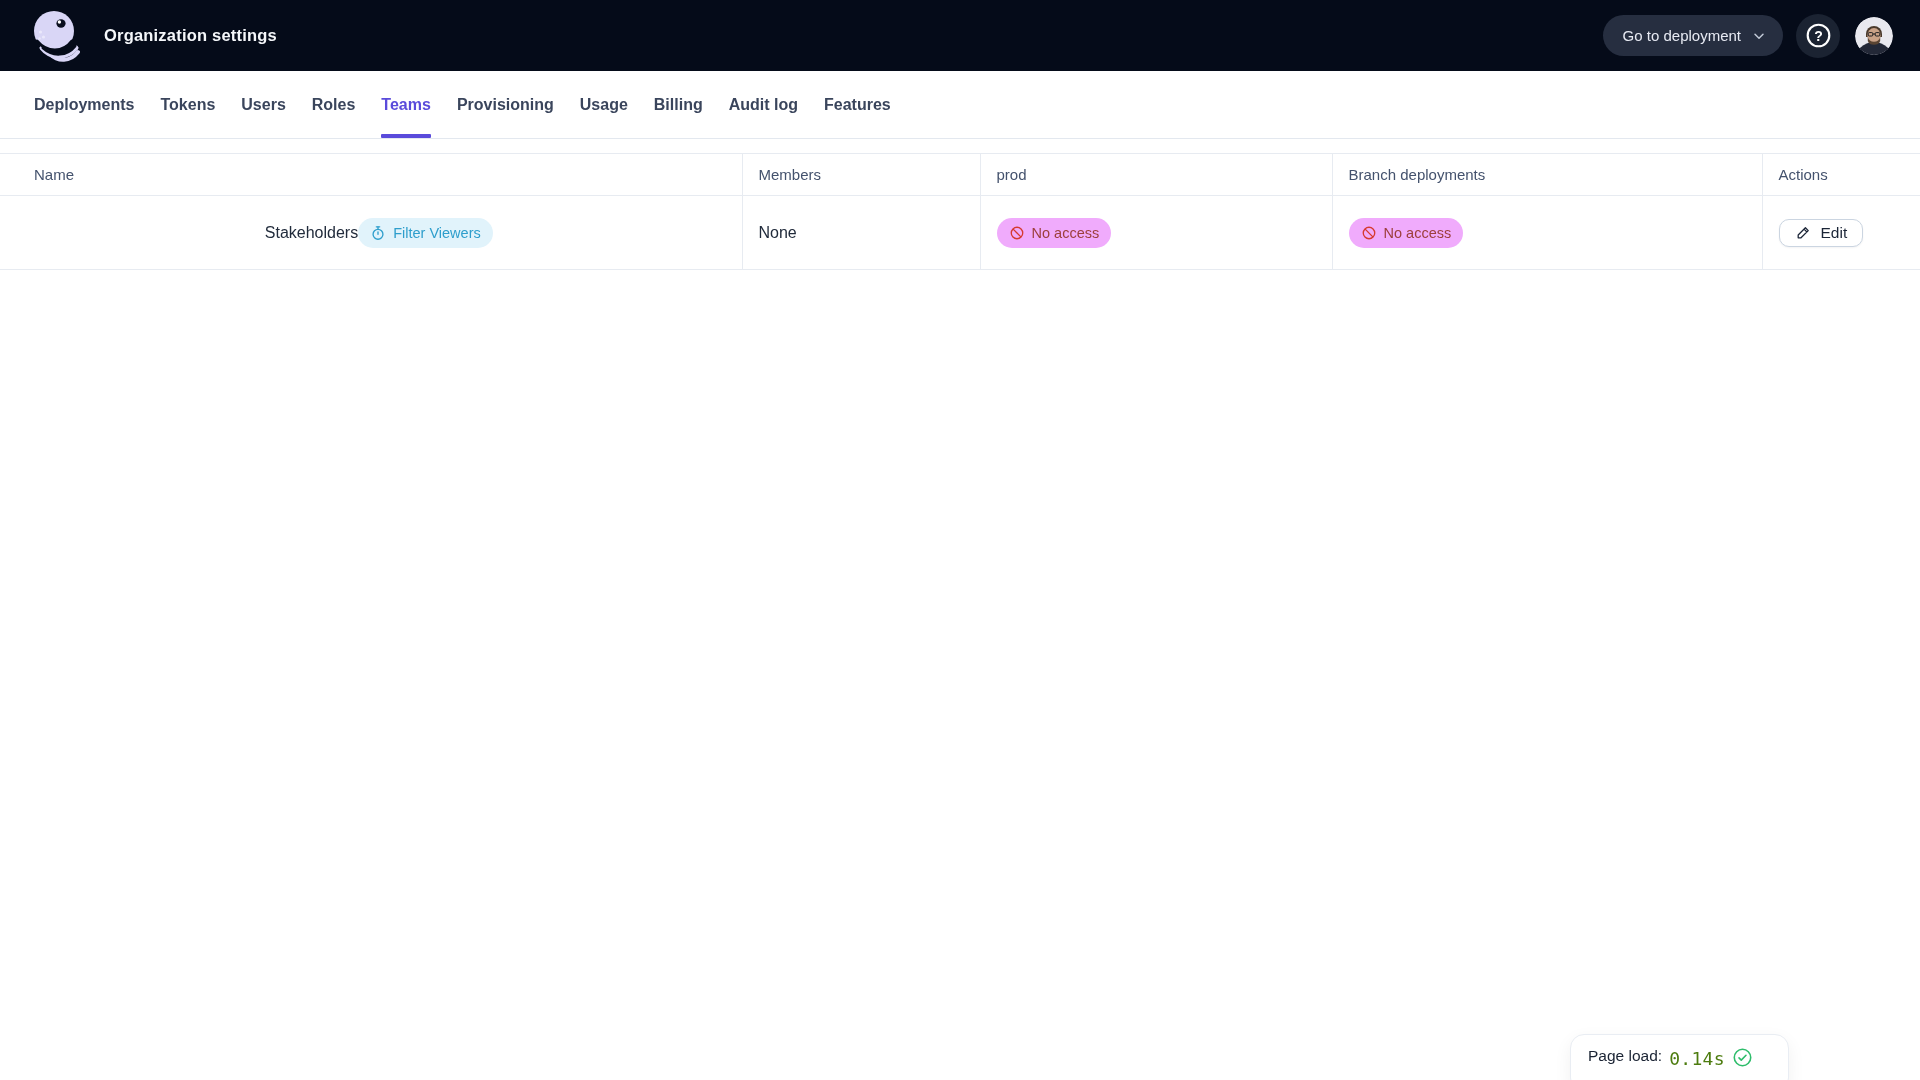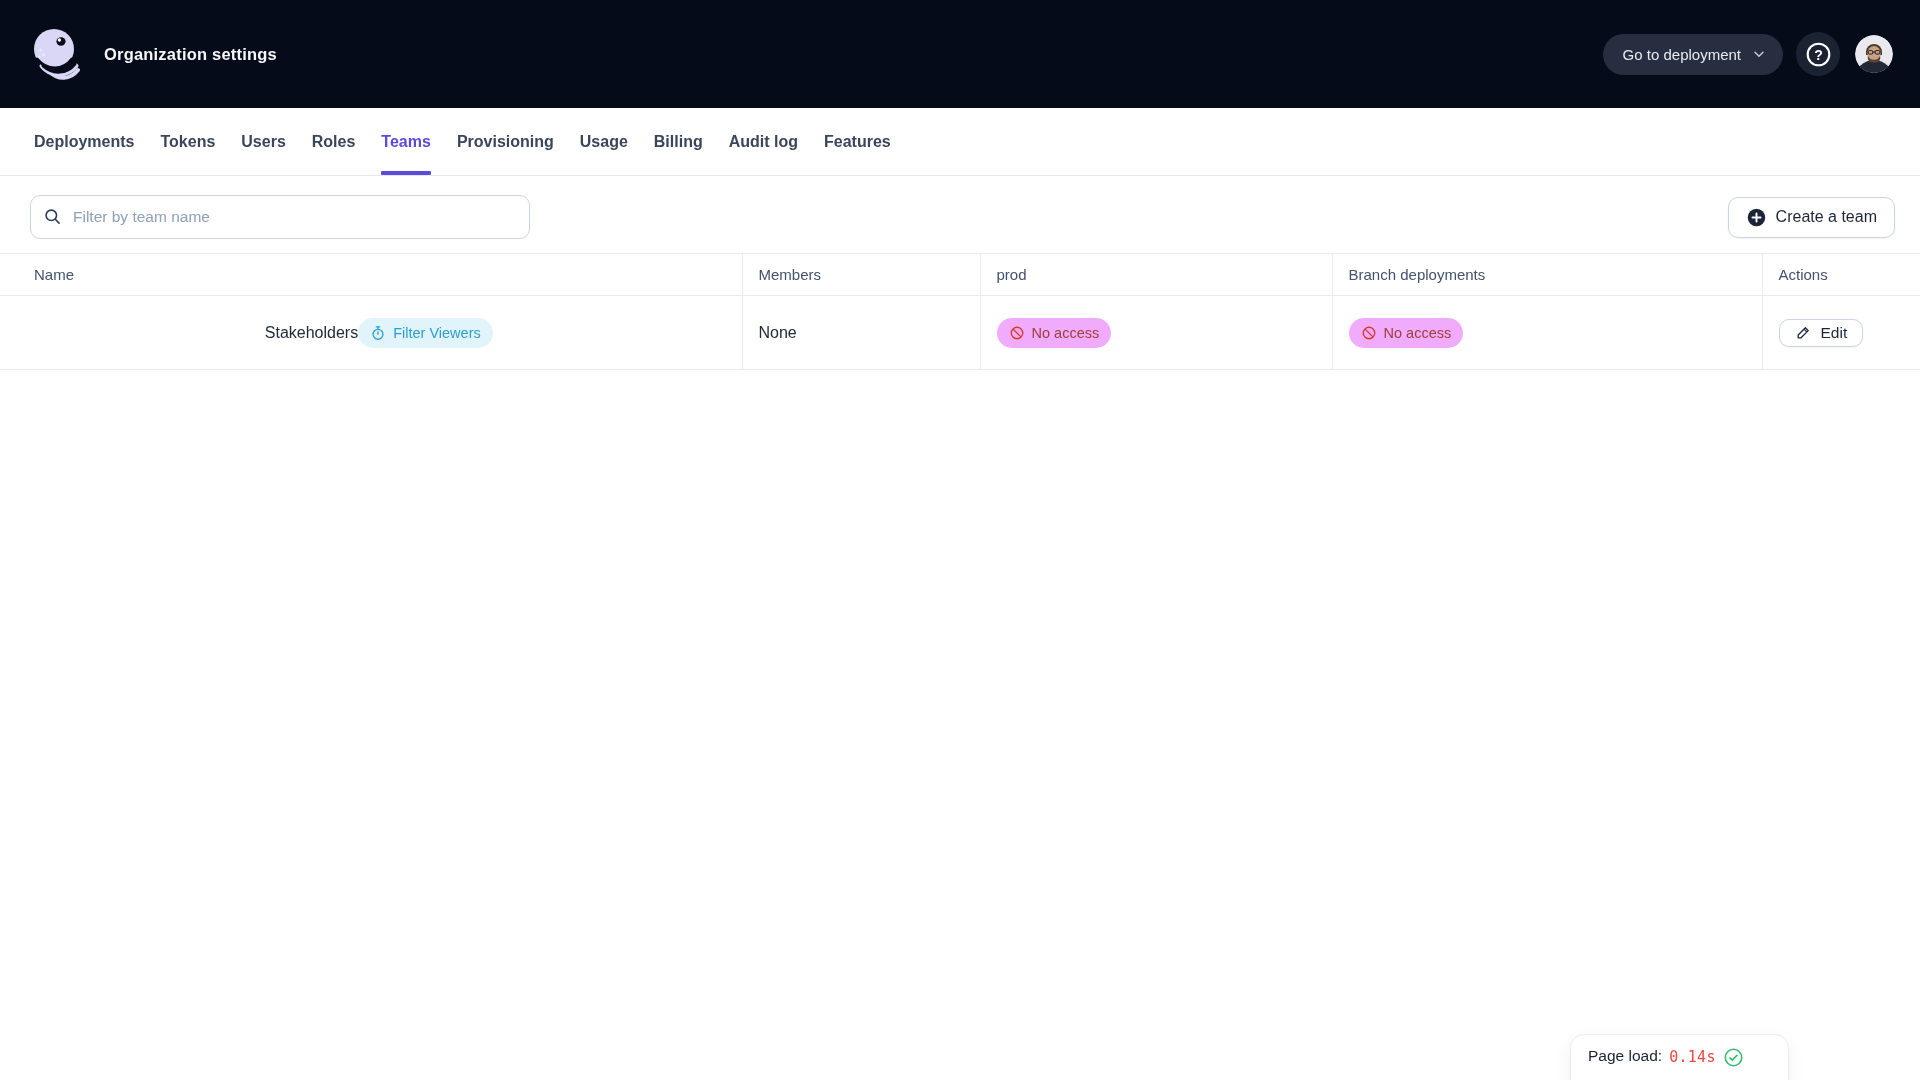--- a/index.html
+++ b/index.html
@@ -7,21 +7,21 @@
   body {
     font-family:"Liberation Sans", sans-serif;
     background:#ffffff;
     overflow:hidden;
     position:relative;
   }
   .app { width:1920px; height:1080px; position:relative; background:#fff; }
 
   
   .topbar {
-    height:108px; background:#050B19;
+    height:71px; background:#050B19;
     display:flex; align-items:center;
     padding:0 27px 0 30px;
   }
   .logo { width:50px; height:52px; flex:0 0 auto; }
   .topbar-title {
     color:#F5F7FA; font-size:16.5px; font-weight:700;
     margin-left:24px; letter-spacing:.2px;
   }
   .topbar-spacer { flex:1; }
   .pill-btn {
@@ -124,21 +124,21 @@
     position:absolute; left:1570px; top:1034px;
     width:219px; height:58px;
     background:#fff; border:1px solid #E9EDF3; border-radius:14px;
     box-shadow:0 6px 18px rgba(15,23,42,.06);
     display:flex; align-items:flex-start; gap:7px;
     padding:12px 0 0 17px;
   }
   .toast-label { font-size:15.5px; font-weight:500; color:#1A2333; }
   .toast-value {
     font-family:"DejaVu Sans Mono", monospace;
-    font-size:15px; font-weight:500; color:#ef4444; letter-spacing:.3px;
+    font-size:18px; font-weight:500; color:#4d7c0f; letter-spacing:.3px;
     padding-top:1px;
   }
   .toast svg { margin-top:0; }
 </style>
 </head>
 <body>
 
 <div class="app">
 
   <header class="topbar">
@@ -226,37 +226,20 @@
         <span>Billing</span>
       </div>
     <div class="nav-tab">
         <span>Audit log</span>
       </div>
     <div class="nav-tab">
         <span>Features</span>
       </div>
   </nav>
 
-  <div class="toolbar">
-    <div class="search-wrap">
-      <svg width="19" height="19" viewBox="0 0 24 24" aria-hidden="true">
-        <circle cx="10.5" cy="10.5" r="6.6" fill="none" stroke="#2F3B52" stroke-width="2"></circle>
-        <path d="M15.5 15.5 L20.3 20.3" stroke="#2F3B52" stroke-width="2" stroke-linecap="round"></path>
-      </svg>
-      <input class="search-input" type="text" placeholder="Filter by team name" style="">
-    </div>
-
-    <button class="btn create-btn">
-      <svg width="21" height="21" viewBox="0 0 24 24" aria-hidden="true">
-        <circle cx="12" cy="12" r="10" fill="#1B2537"></circle>
-        <path d="M12 7.4v9.2 M7.4 12h9.2" stroke="#FFFFFF" stroke-width="2.2" stroke-linecap="round"></path>
-      </svg>
-      <span>Create a team</span>
-    </button>
-  </div>
 
   <table class="team-table">
     <colgroup>
       <col style="width:742px">
         <col style="width:238px">
         <col style="width:352px">
         <col style="width:430px">
         <col style="width:158px">
     </colgroup>
     <thead>

